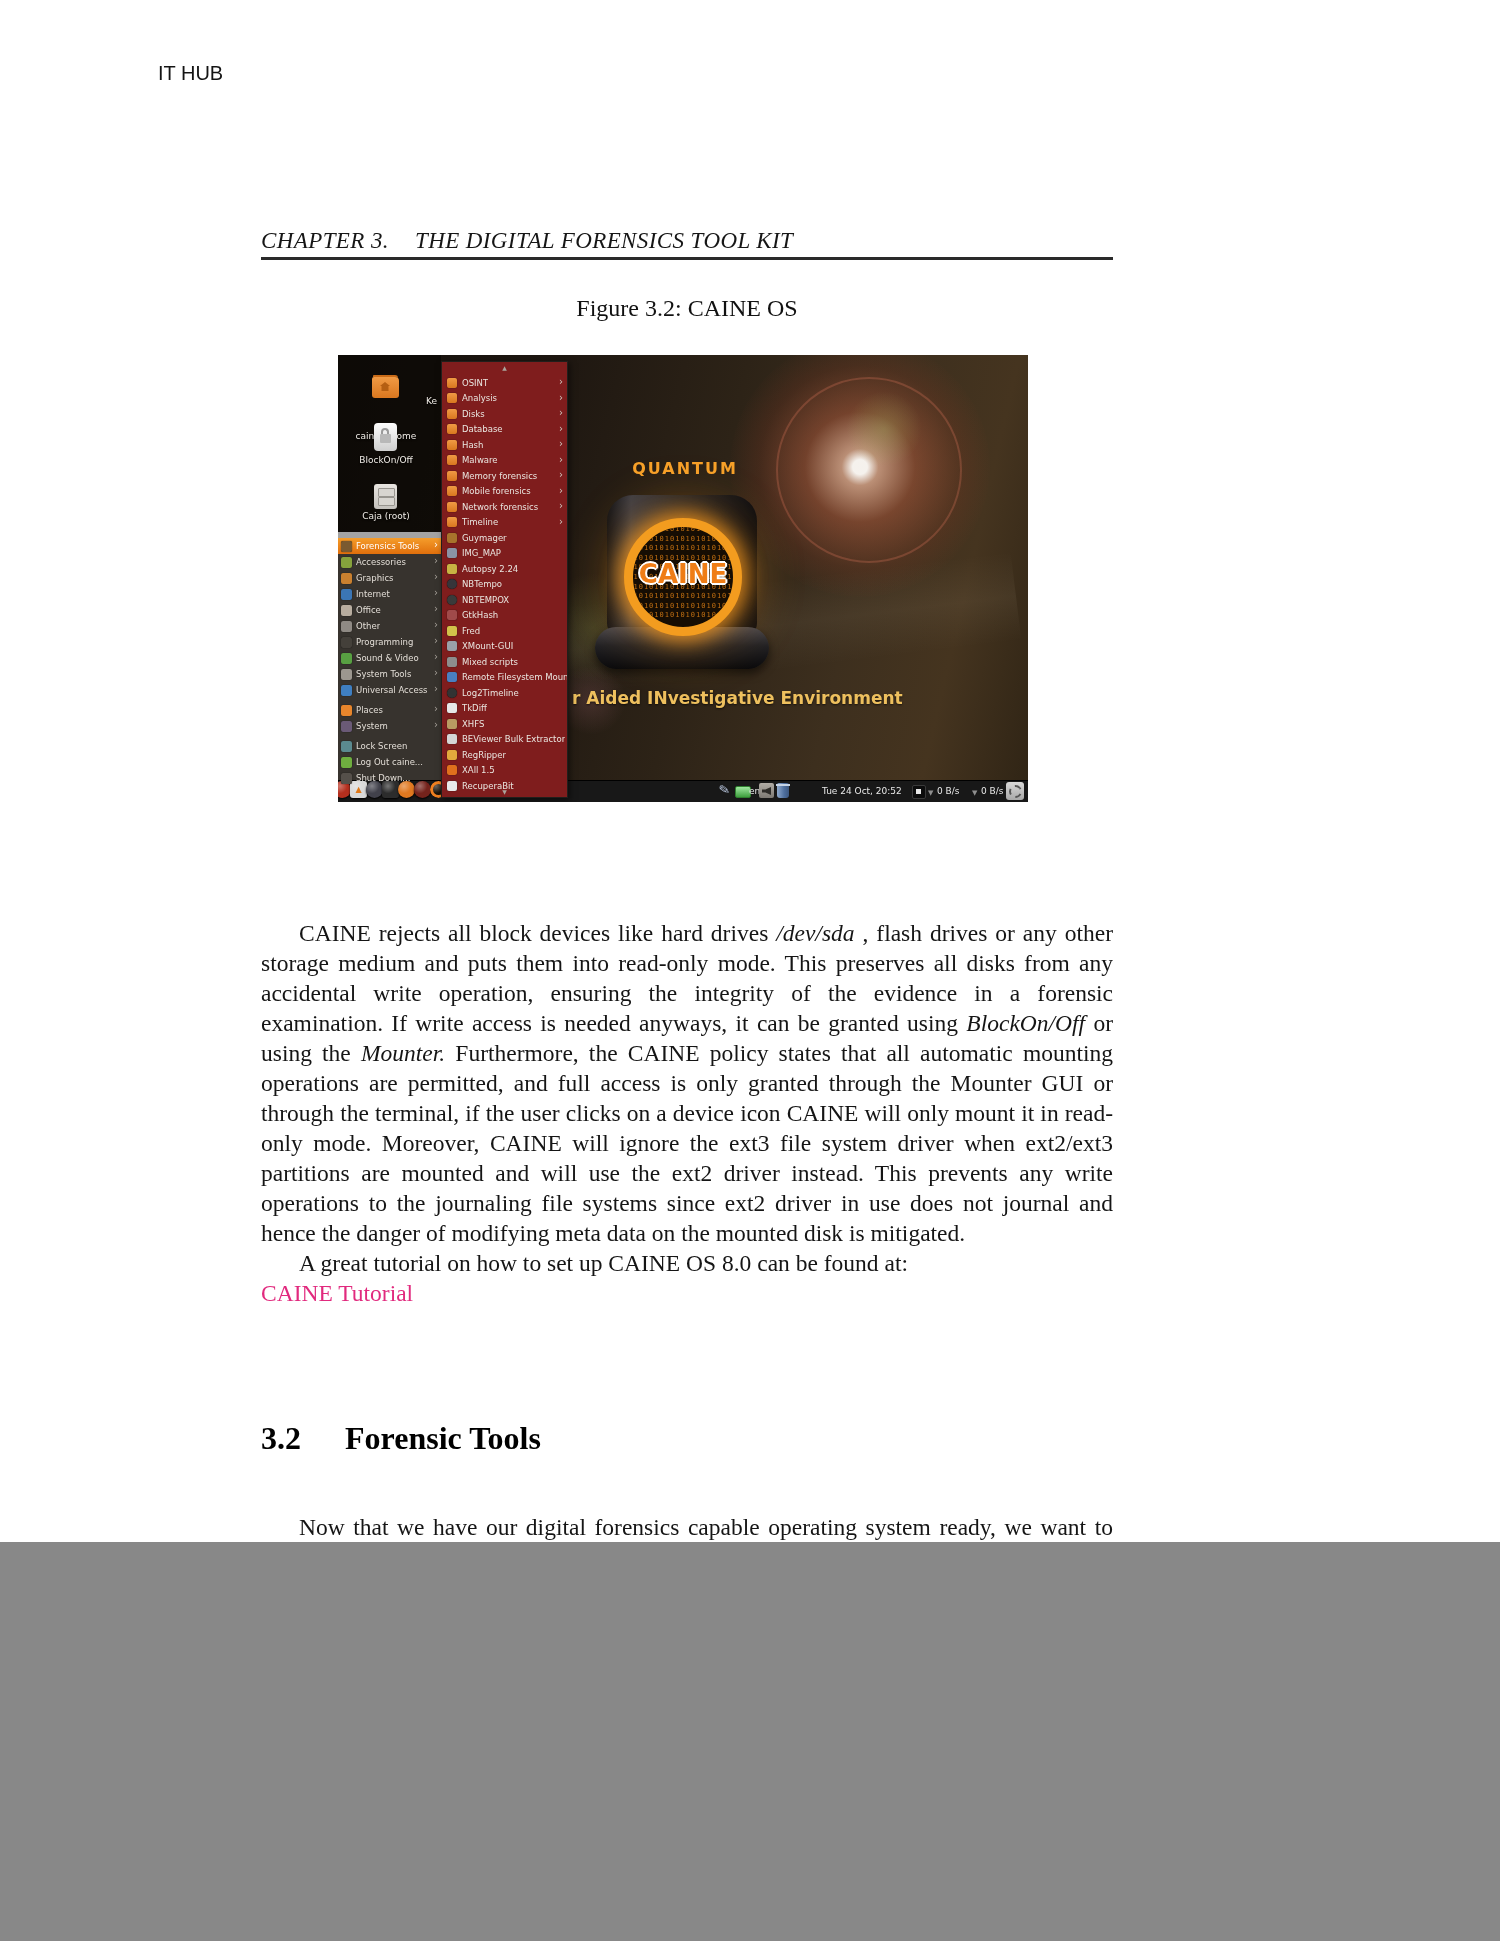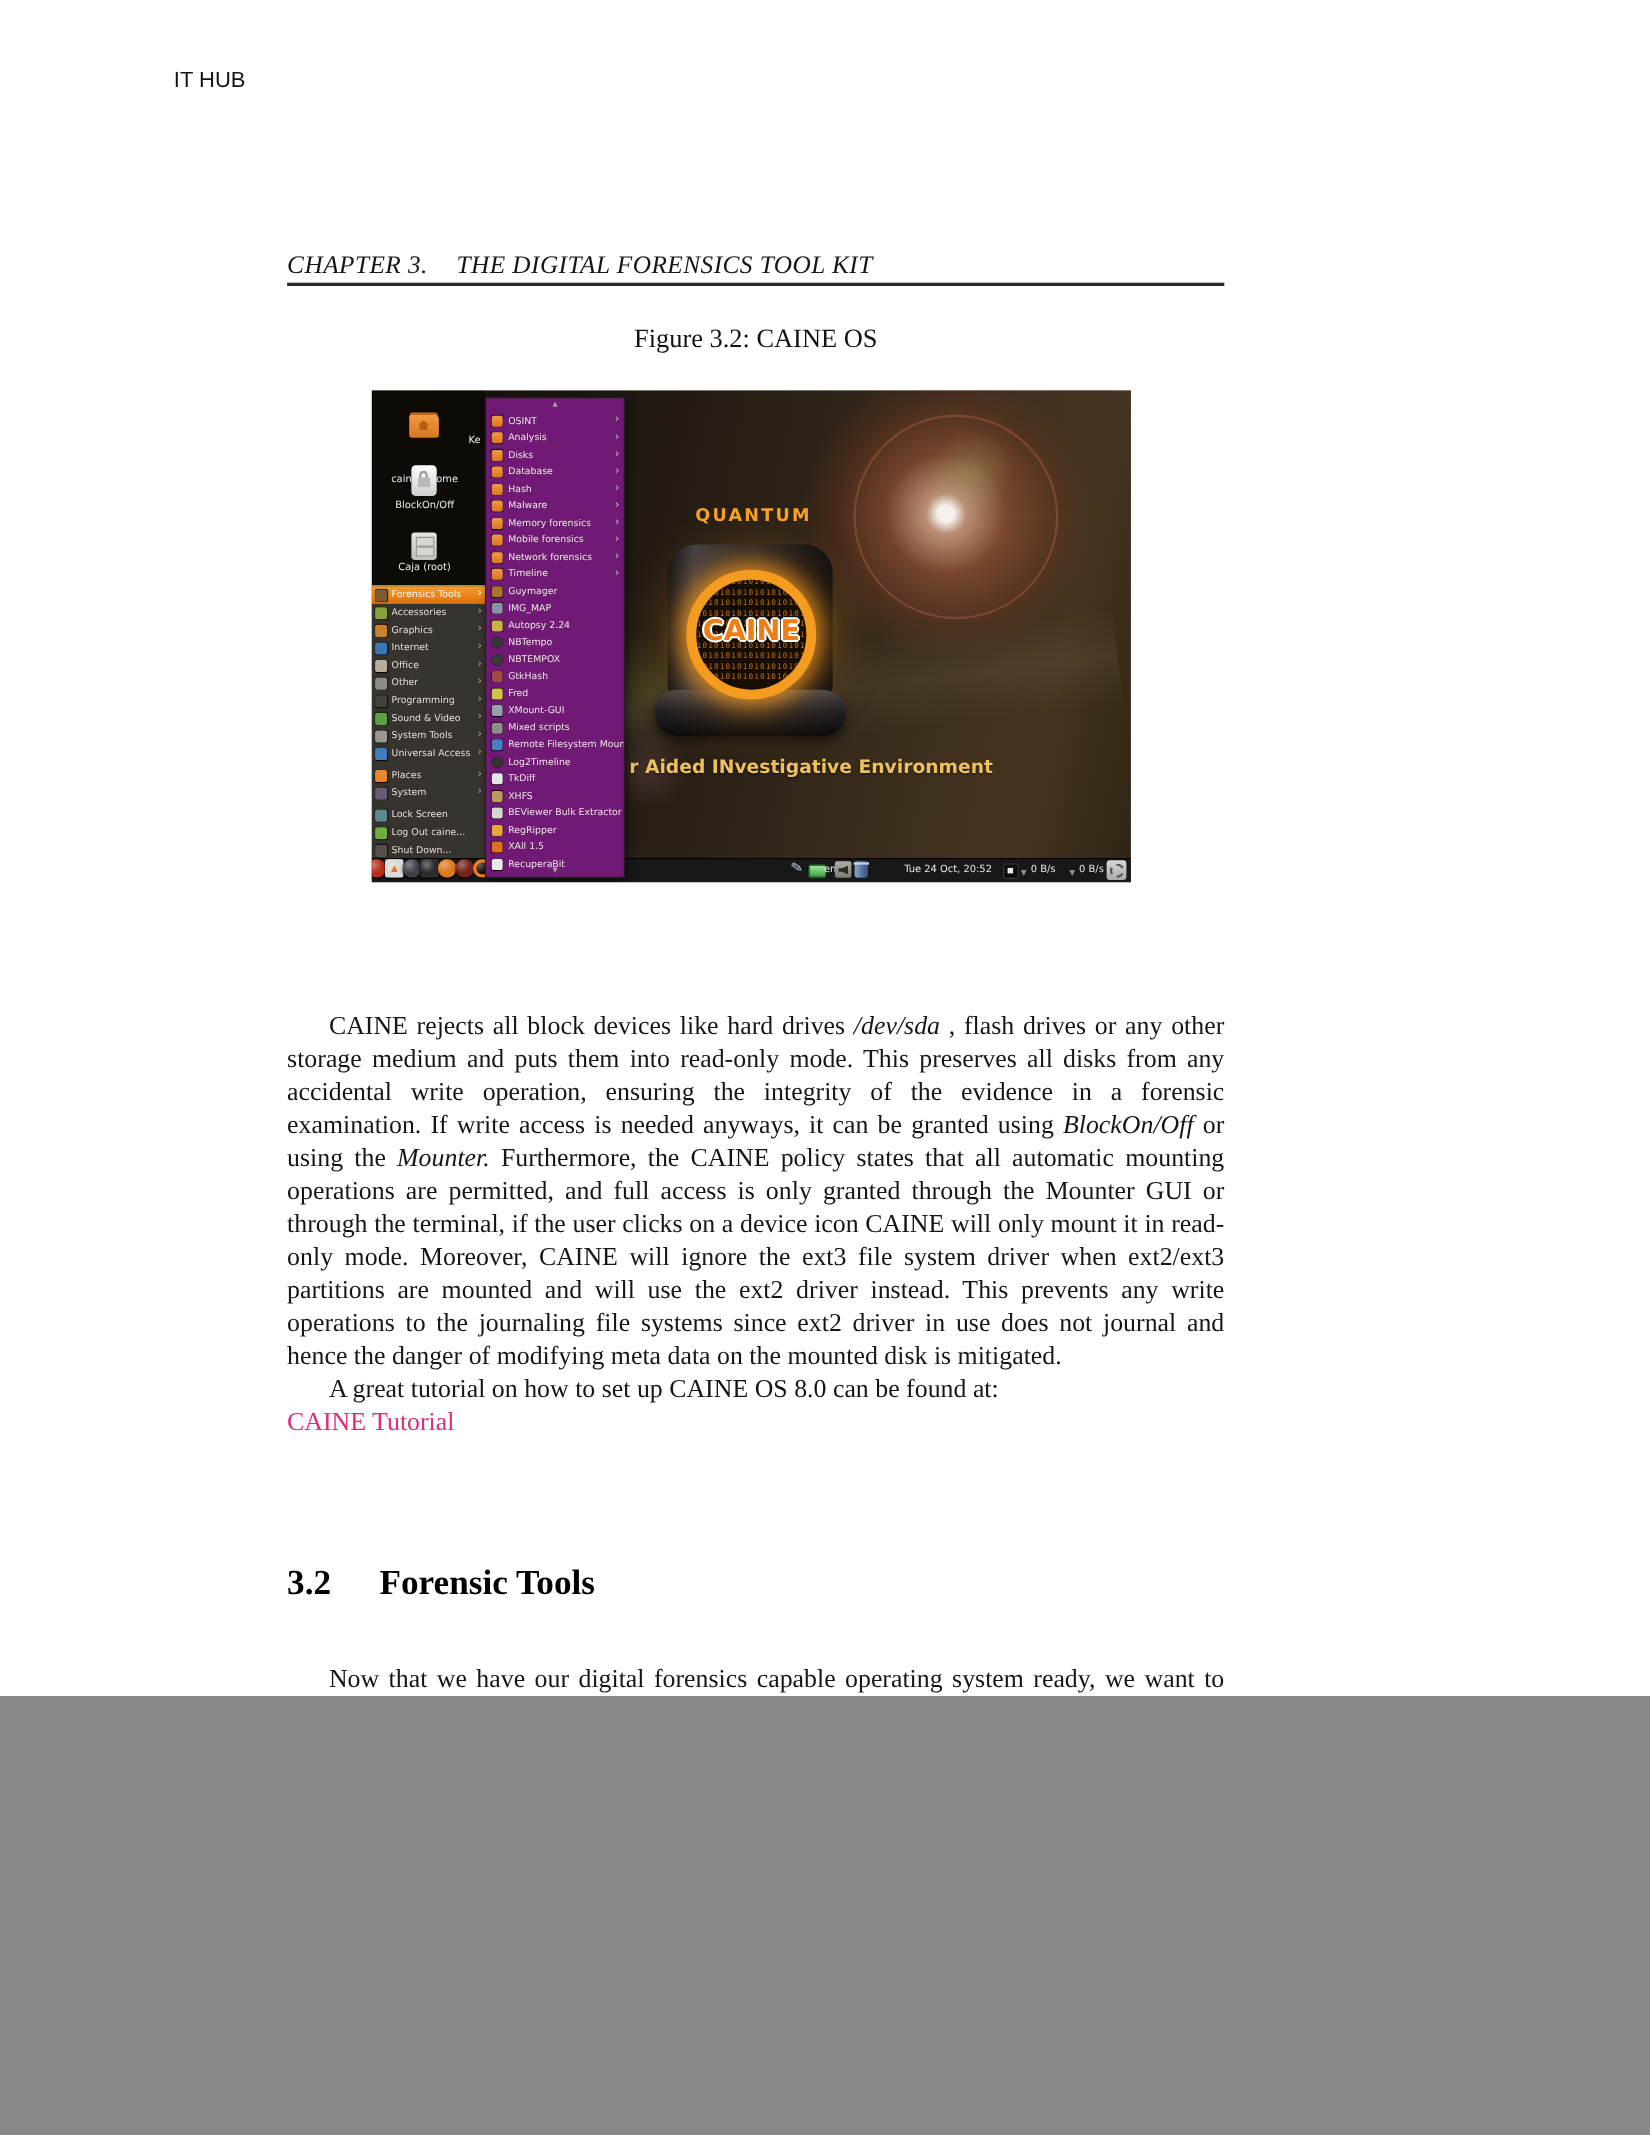--- a/index.html
+++ b/index.html
@@ -78,32 +78,32 @@
   .pad-shackle{position:absolute;left:7px;top:5px;width:8px;height:7px;border:2px solid #9a9a9a;
                border-bottom:none;border-radius:5px 5px 0 0;box-sizing:border-box;}
   .pad-body{position:absolute;left:6px;top:11px;width:11px;height:9px;background:#b8b8b8;border-radius:1px;}
   #caja-icon{left:36px;top:129px;width:23px;height:25px;z-index:2;border-radius:3px;
              background:linear-gradient(180deg,#e8e5e0,#c4c1bc);}
   .caja-slot{position:absolute;left:4px;width:15px;height:7px;border:1px solid #98958f;border-radius:1px;background:#d8d5d0;}
   #ke-frag{left:88px;top:41px;width:16px;text-align:left;font-size:9px;color:#f0ece6;z-index:2;text-shadow:0 1px 2px #000;}
 
   
   #menu-panel{left:0;top:177px;width:103px;height:248px;background:#37332e;z-index:5;
-              border-top:1px solid #a3a3a3;box-sizing:border-box;}
+              border-top:6px solid #a3a3a3;box-sizing:border-box;}
   .mi{position:relative;height:16px;display:flex;align-items:center;padding-left:3px;cursor:pointer;}
   .mi .mic{width:11px;height:11px;border-radius:2px;margin-right:4px;flex:0 0 auto;box-shadow:0 0 1px #000;}
   .mi .mlb{font-size:8.5px;color:#e2ddd6;white-space:nowrap;overflow:hidden;}
   .mi .mar{position:absolute;right:3px;top:1px;font-size:10px;color:#a8a29a;}
   .mi.hl{background:linear-gradient(180deg,#f59d2b,#e06f0c);}
   .mi.hl .mlb{color:#fff;}
   .mi.hl .mar{color:#fff;}
   .gap{margin-bottom:4px;}
 
   
-  #submenu{left:103px;top:6px;width:127px;height:437px;background:#701a75;z-index:6;
+  #submenu{left:103px;top:6px;width:127px;height:437px;background:#7f1d1d;z-index:6;
            border:1px solid #211e1b;box-sizing:border-box;box-shadow:2px 2px 6px rgba(0,0,0,.5);}
   .scroll-arrow{position:absolute;left:0;width:100%;text-align:center;font-size:6px;color:#aaa49c;height:8px;line-height:8px;cursor:pointer;}
   #sub-up{top:2px;} #sub-down{bottom:1px;}
   #sub-rows{position:absolute;left:0;top:13px;width:100%;}
   .si{position:relative;height:15.5px;display:flex;align-items:center;padding-left:5px;cursor:pointer;}
   .si .sic{width:10px;height:10px;margin-right:5px;flex:0 0 auto;box-shadow:0 0 1px #000;}
   .si .slb{font-size:8.5px;color:#eae6e0;white-space:nowrap;overflow:hidden;}
   .si .sar{position:absolute;right:4px;top:1px;font-size:10px;color:#cfc9c1;}
   .folder-ic{background:linear-gradient(180deg,#f09a44,#d9771f);border-radius:2px;}
 

